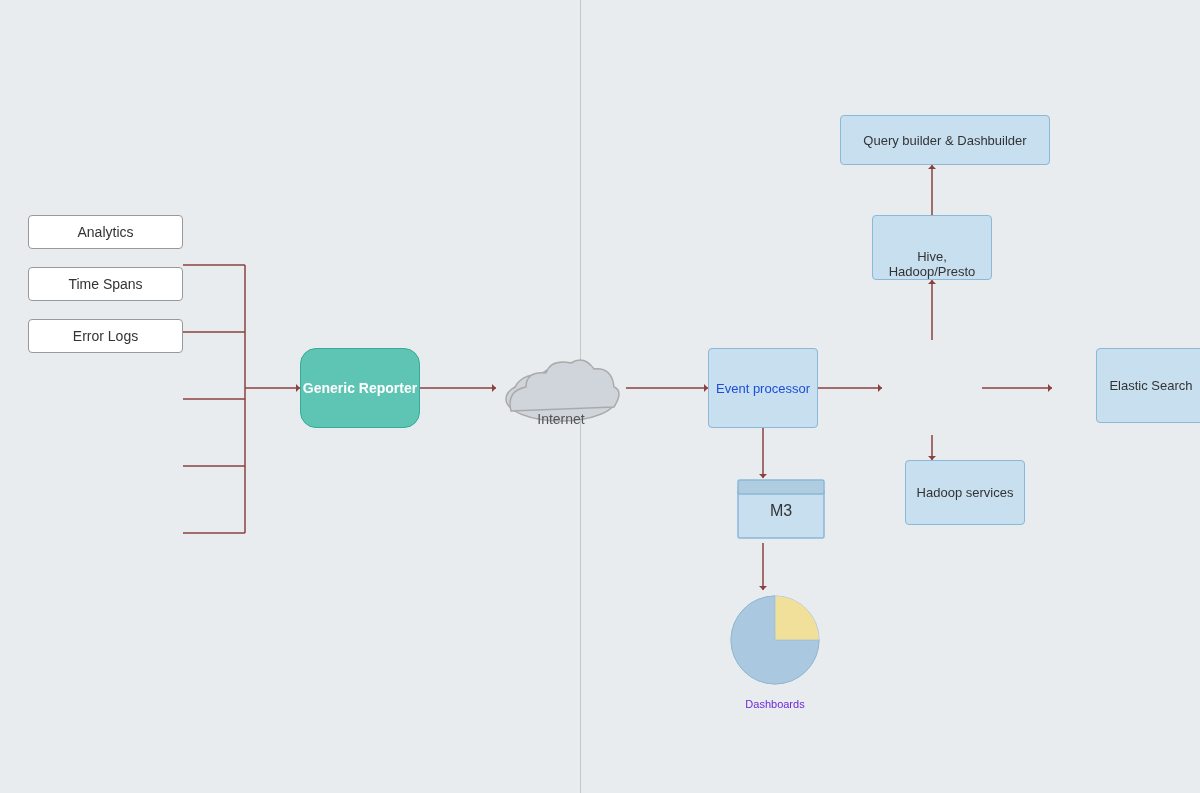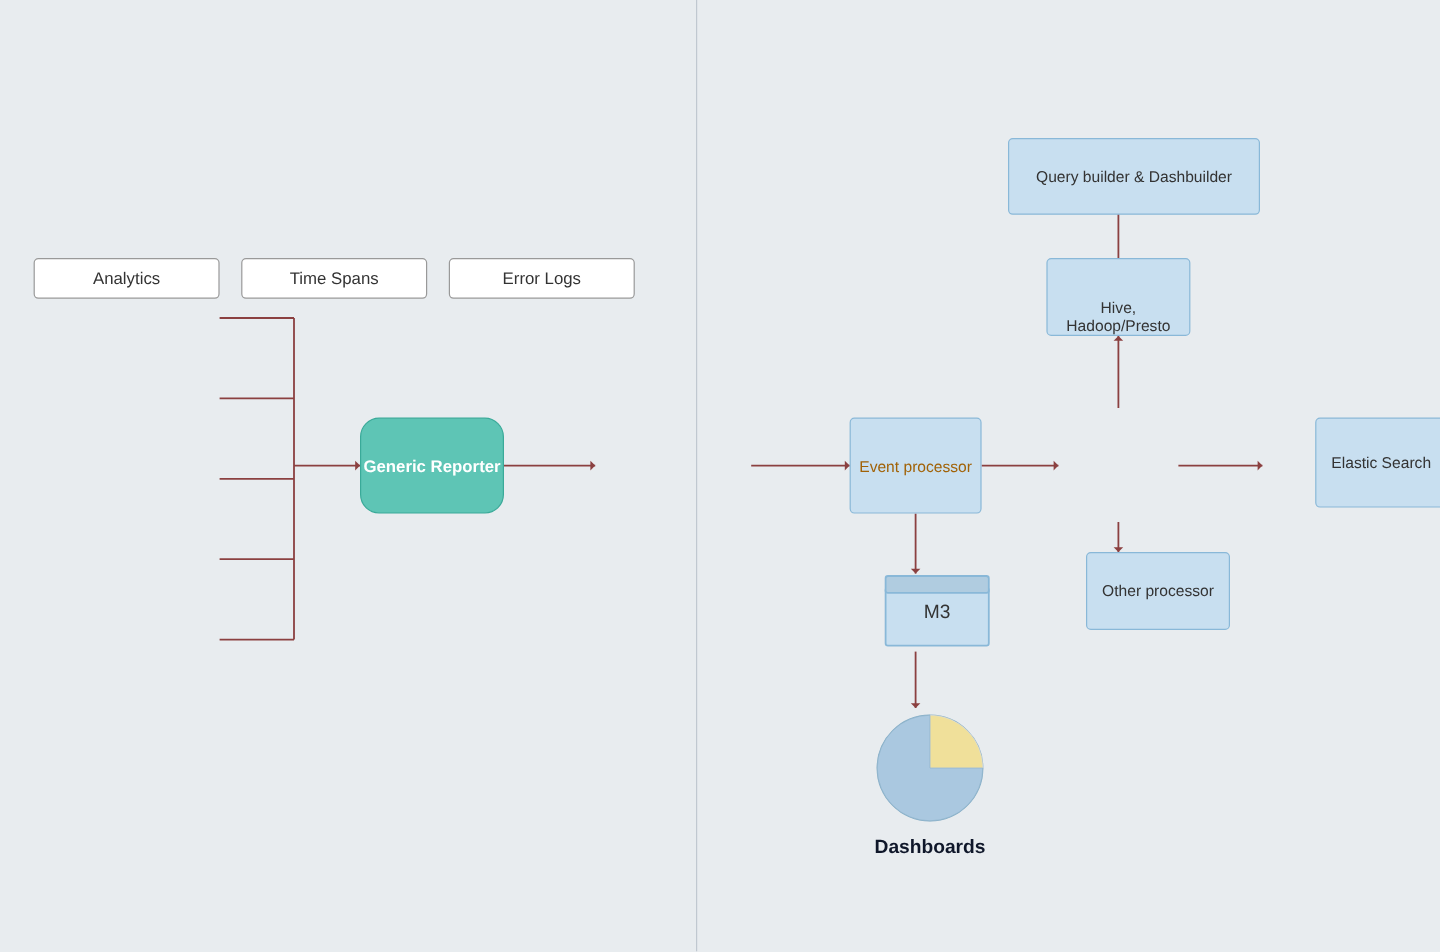--- a/index.html
+++ b/index.html
@@ -26,21 +26,21 @@
       height: 793px;
       pointer-events: none;
     }
 
     
     .left-nodes {
       position: absolute;
       left: 28px;
       top: 215px;
       display: flex;
-      flex-direction: row;
+      flex-direction: column;
       gap: 18px;
     }
 
     .left-node-box {
       background: #fff;
       border: 1.5px solid #999;
       border-radius: 4px;
       padding: 8px 20px;
       font-size: 14px;
       color: #333;
@@ -88,21 +88,21 @@
       width: 110px;
       height: 80px;
       background: #c8dff0;
       border: 1.5px solid #89b8d8;
       border-radius: 4px;
       display: flex;
       align-items: center;
       justify-content: center;
       text-align: center;
       font-size: 13px;
-      color: #a16207;
+      color: #1d4ed8;
     }
 
     
     .kafka-wrap {
       position: absolute;
       left: 882px;
       top: 340px;
       width: 100px;
       height: 95px;
       display: flex;
@@ -128,21 +128,21 @@
       font-size: 13px;
       color: #333;
     }
 
     
     .query-builder {
       position: absolute;
       left: 840px;
       top: 115px;
       width: 210px;
-      height: 64px;
+      height: 50px;
       background: #c8dff0;
       border: 1.5px solid #89b8d8;
       border-radius: 4px;
       display: flex;
       align-items: center;
       justify-content: center;
       text-align: center;
       font-size: 13px;
       color: #333;
     }
@@ -198,23 +198,23 @@
       left: 700px;
       top: 590px;
       width: 150px;
       display: flex;
       flex-direction: column;
       align-items: center;
       gap: 4px;
     }
 
     .dashboards-label {
-      font-size: 16px;
-      font-weight: bold;
-      color: #0f172a;
+      font-size: 11px;
+      font-weight: normal;
+      color: #6d28d9;
       margin-top: 4px;
     }
 
     
     .divider {
       position: absolute;
       left: 580px;
       top: 0;
       width: 1px;
       height: 793px;
@@ -274,34 +274,51 @@
   </svg>
 
   <div class="left-nodes">
     <div class="left-node-box">Analytics</div>
     <div class="left-node-box">Time Spans</div>
     <div class="left-node-box">Error Logs</div>
   </div>
 
   <div class="generic-reporter">Generic Reporter</div>
 
+  <div class="internet-cloud">
+    <svg width="130" height="80" viewBox="0 0 130 80">
+
+      <ellipse cx="65" cy="50" rx="55" ry="22" fill="#d0d5db" stroke="#aaa" stroke-width="1.5"></ellipse>
+      <ellipse cx="40" cy="44" rx="22" ry="18" fill="#d0d5db" stroke="#aaa" stroke-width="1.5"></ellipse>
+      <ellipse cx="65" cy="38" rx="26" ry="20" fill="#d0d5db" stroke="#aaa" stroke-width="1.5"></ellipse>
+      <ellipse cx="88" cy="43" rx="20" ry="16" fill="#d0d5db" stroke="#aaa" stroke-width="1.5"></ellipse>
+
+      <ellipse cx="65" cy="50" rx="54" ry="21" fill="#d0d5db"></ellipse>
+      <ellipse cx="40" cy="45" rx="21" ry="17" fill="#d0d5db"></ellipse>
+      <ellipse cx="65" cy="39" rx="25" ry="19" fill="#d0d5db"></ellipse>
+      <ellipse cx="88" cy="44" rx="19" ry="15" fill="#d0d5db"></ellipse>
+
+      <path d="M15,62 Q10,42 30,38 Q30,22 50,24 Q55,10 75,14 Q88,6 98,20 Q116,18 118,38 Q128,42 118,58 Z" fill="#d0d5db" stroke="#aaa" stroke-width="1.5" stroke-linejoin="round"></path>
+    </svg>
+    <div style="margin-top:-18px; font-size:14px; color:#555;">Internet</div>
+  </div>
 
   <div class="event-processor">Event processor</div>
 
 
   <div class="elastic-search">Elastic Search</div>
 
   <div class="query-builder">Query builder &amp; Dashbuilder</div>
 
   <div class="hive-hadoop">
     <span style="white-space:pre-line; font-size:13px;">Hive,
 Hadoop/Presto</span>
   </div>
 
-  <div class="other-services">Other processor</div>
+  <div class="other-services">Hadoop services</div>
 
   <div class="m3-box">
     <svg width="90" height="65" viewBox="0 0 90 65">
 
       <rect x="2" y="12" width="86" height="48" fill="#c8dff0" stroke="#89b8d8" stroke-width="1.5" rx="2"></rect>
 
       <rect x="2" y="2" width="86" height="14" fill="#b0cce0" stroke="#89b8d8" stroke-width="1.5" rx="2"></rect>
     </svg>
     <div style="position:absolute; top:0; left:0; width:90px; height:65px; display:flex; align-items:center; justify-content:center; font-size:16px; font-weight:normal; color:#333;">M3</div>
   </div>

